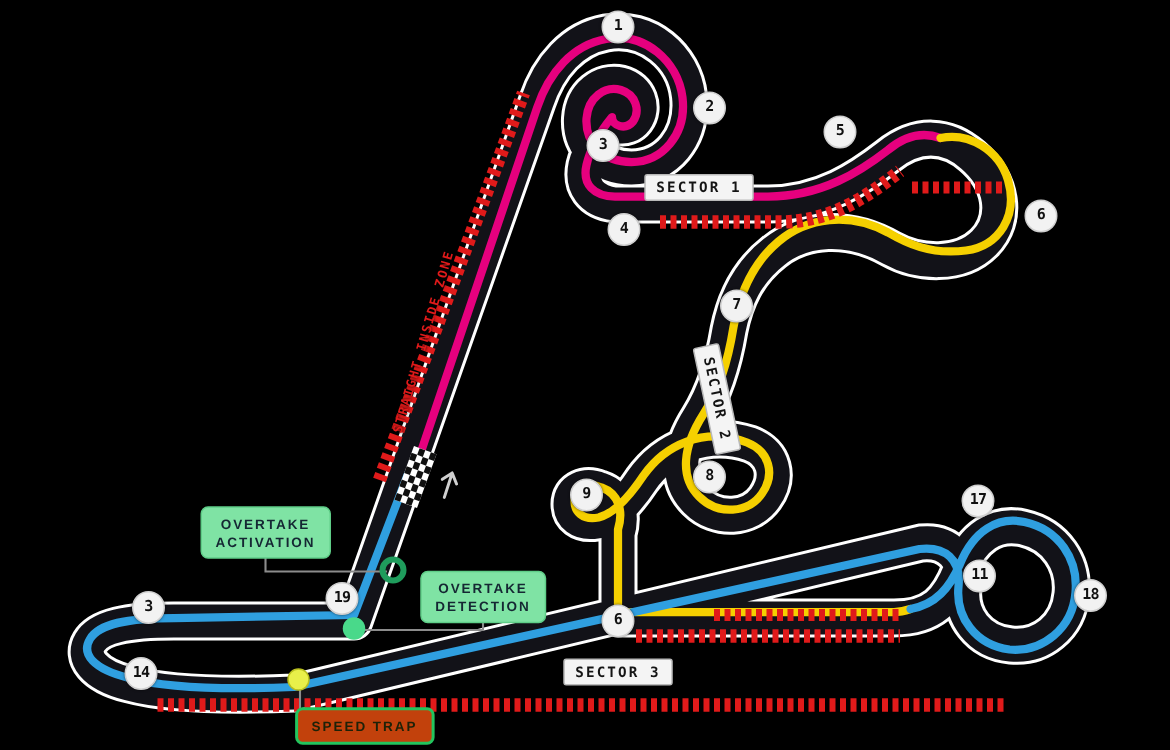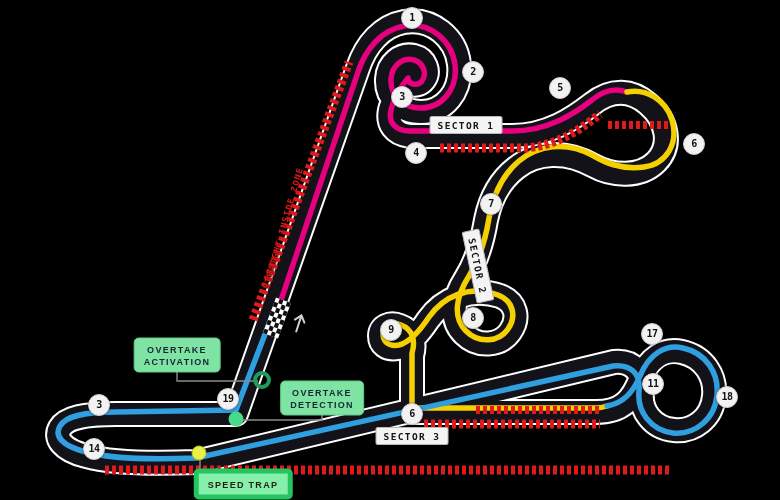--- a/index.html
+++ b/index.html
@@ -32,21 +32,21 @@
 
   
   .callout{
     position:absolute;border-radius:5px;padding:5px 9px 4px 9px;
     font-size:9px;font-weight:700;letter-spacing:1.3px;line-height:12px;
     text-align:center;white-space:pre;
     transform:translate(-50%,-50%);
     font-family:Liberation Sans, sans-serif;
   }
   .callout.green{background:#7fe3a4;color:#152733;border:1px solid #5fce88;}
-  .callout.yellow{background:#86efac;color:#1d2208;border:5px solid #22c55e;}
+  .callout.yellow{background:#c2410c;color:#1d2208;border:2px solid #22c55e;}
 
   
   .drs-label{
     position:absolute;color:#e01a1a;font-size:8.5px;font-weight:700;
     letter-spacing:1.2px;white-space:nowrap;
     transform-origin:center center;
     font-family:"DejaVu Sans Mono","Liberation Mono",monospace;
     text-shadow:0 0 2px #000;
   }
 </style>
@@ -240,21 +240,21 @@
       <div class="corner" style="left: 652px; top: 334px;">17</div>
       <div class="corner" style="left: 727px; top: 397px;">18</div>
       <div class="corner" style="left: 50px; top: 449px; margin-left: 44px;">14</div>
       <div class="corner" style="left: 99px; top: 405px;">3</div>
       <div class="corner" style="left: 228px; top: 399px;">19</div>
     </div>
 
   <div id="sectors-layer">
       <div class="sector-badge" style="left: 466px; top: 125px; transform: translate(-50%, -50%) rotate(0deg);">SECTOR 1</div>
       <div class="sector-badge" style="left: 478px; top: 266px; transform: translate(-50%, -50%) rotate(78deg);">SECTOR 2</div>
-      <div class="sector-badge" style="left: 412px; top: 436px; transform: translate(-50%, -50%) rotate(0deg);">SECTOR 3</div>
+      <div class="sector-badge" style="left: 412px; top: 448px; transform: translate(-50%, -50%) rotate(0deg);">SECTOR 3</div>
     </div>
 
   <div id="callouts-layer">
       <div class="callout green" style="left: 177px; top: 355px;">OVERTAKE
 ACTIVATION</div>
       <div class="callout green" style="left: 322px; top: 398px;">OVERTAKE
 DETECTION</div>
       <div class="callout yellow" style="left: 243px; top: 484px;">SPEED TRAP</div>
     </div>
 

